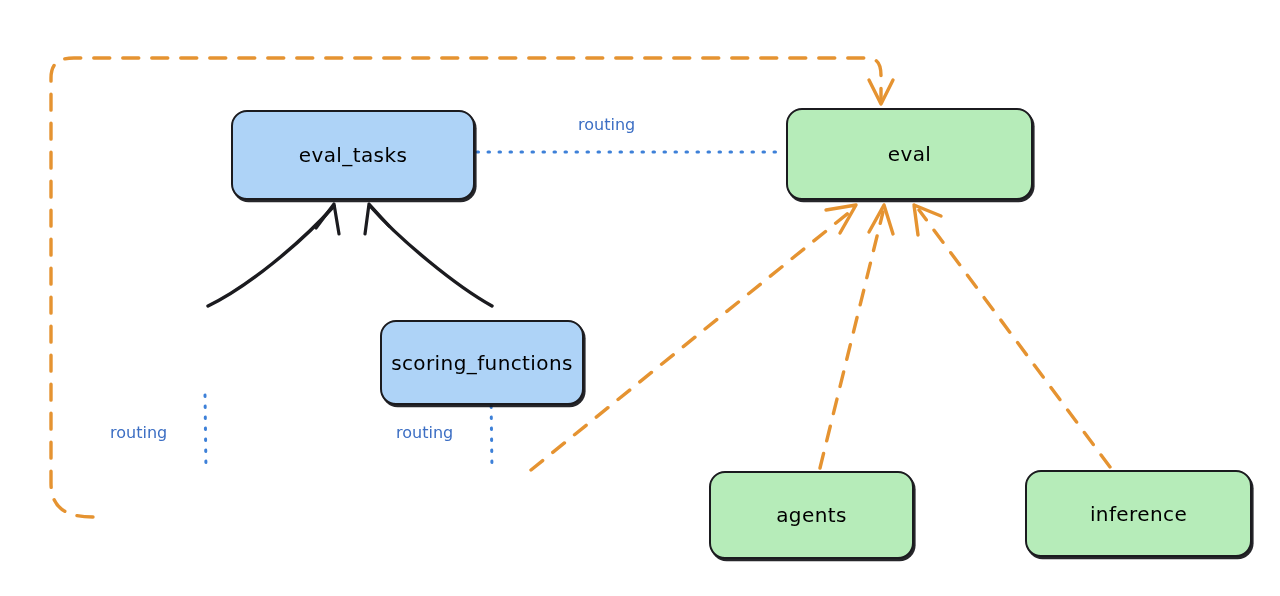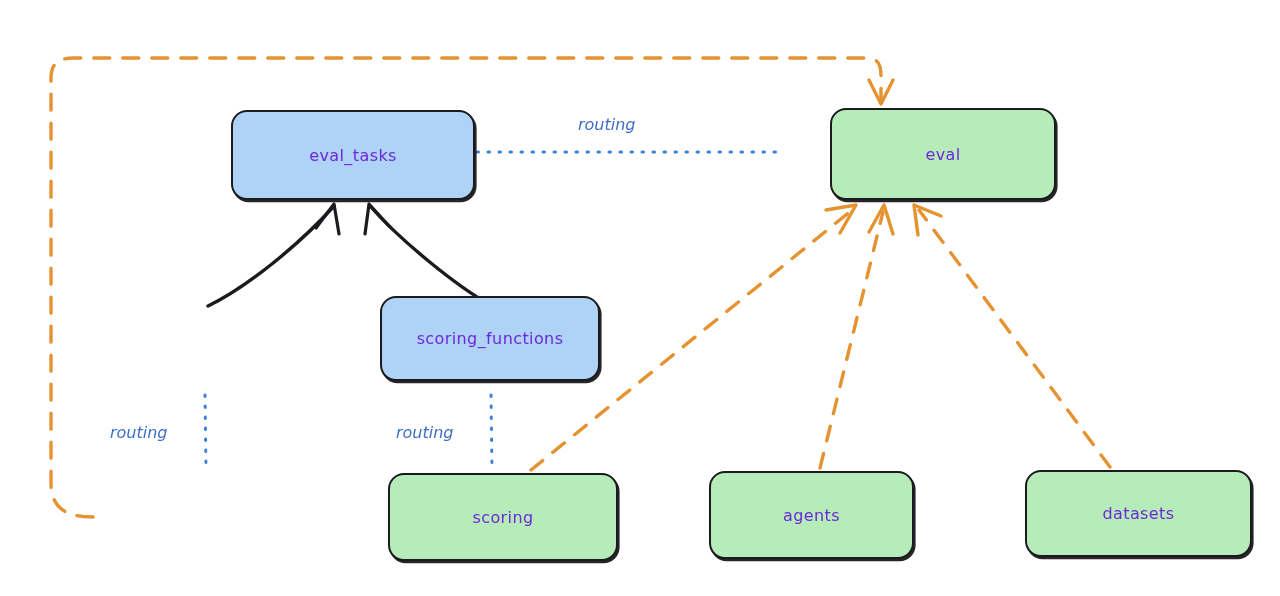--- a/index.html
+++ b/index.html
@@ -33,35 +33,34 @@
     align-items: center;
     justify-content: center;
     border: 2.6px solid #1b1b1f;
     border-radius: 16px;
     text-align: center;
     z-index: 3;
     box-shadow: 1.6px 2.2px 0 rgba(20,20,24,0.92);
   }
   .node .node-label {
     font-family: "DejaVu Sans", sans-serif;
-    font-size: 16px;
+    font-size: 20px;
     letter-spacing: 0.4px;
-    color: #6d28d9;
+    color: #000000;
     white-space: nowrap;
   }
   .node.blue { background: #aed3f7; }
   .node.green { background: #b6ecb9; }
   .edge-label {
     position: absolute;
     font-family: "DejaVu Sans", sans-serif;
     font-size: 16px;
     color: #3d6fc4;
     white-space: nowrap;
     z-index: 4;
-    font-style: italic;
   }
 </style>
 </head>
 <body>
 
 <div id="canvas">
 
   <svg id="edge-layer" viewBox="0 0 1280 596" width="1280" height="596" xmlns="http://www.w3.org/2000/svg">
 
     <g>
@@ -104,40 +103,37 @@
     <g>
       <path d="M 1110 467 L 919 210" fill="none" stroke="#e59331" stroke-width="3.4" stroke-linecap="round" stroke-dasharray="15 13"></path>
       <path d="M 914 205 L 918 235 M 914 205 L 941 216" fill="none" stroke="#e59331" stroke-width="3.4" stroke-linecap="round"></path>
     </g>
   </svg>
 
   <div class="node blue" style="left:231px; top:110px; width:244px; height:90px;">
     <span class="node-label">eval_tasks</span>
   </div>
 
-  <div class="node green" style="left:786px; top:108px; width:226px; height:92px;margin-left:44px;">
+  <div class="node green" style="left:786px; top:108px; width:247px; height:92px;">
     <span class="node-label">eval</span>
   </div>
 
 
-  <div class="node blue" style="left:380px; top:296px; width:220px; height:85px;">
+  <div class="node blue" style="left:380px; top:320px; width:204px; height:85px;">
     <span class="node-label">scoring_functions</span>
   </div>
 
 
-  <div class="node green" style="left:388px; top:473px; width:230px; height:88px;">
-    <span class="node-label">scoring</span>
-  </div>
 
   <div class="node green" style="left:709px; top:471px; width:205px; height:88px;">
     <span class="node-label">agents</span>
   </div>
 
   <div class="node green" style="left:1025px; top:470px; width:227px; height:87px;">
-    <span class="node-label">datasets</span>
+    <span class="node-label">inference</span>
   </div>
 
   <div class="edge-label" style="left:578px; top:115px;">routing</div>
 
   <div class="edge-label" style="left:110px; top:423px;">routing</div>
 
   <div class="edge-label" style="left:396px; top:423px;">routing</div>
 
 </div>
 

